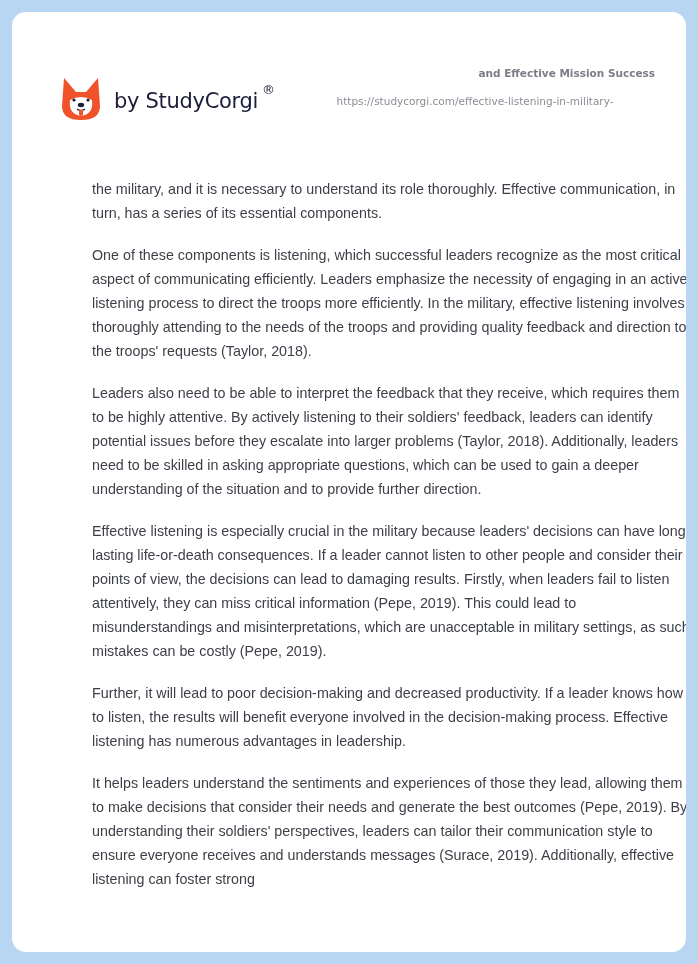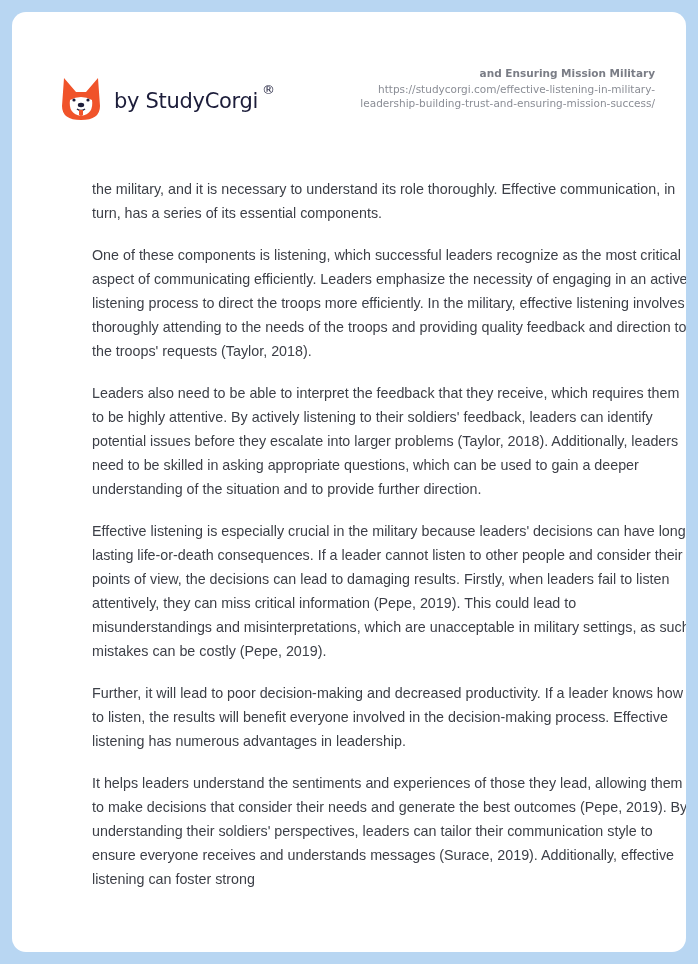--- a/index.html
+++ b/index.html
@@ -14,21 +14,21 @@
   .header { position:absolute; left:0; top:0; width:674px; height:140px; }
   .logo { position:absolute; left:48px; top:64px; display:flex; align-items:center; }
   .logo-mark { width:42px; height:46px; }
   .brand {
     margin-left:12px; font-family:"DejaVu Sans", sans-serif; font-weight:normal;
     font-size:21px; color:#1c1d3a; letter-spacing:-0.3px; position:relative; top:2px;text-align:right;
   }
   .reg { font-family:"DejaVu Sans", sans-serif; font-size:13px; color:#1c1d3a; position:relative; top:-10px; margin-left:4px; }
   .meta { position:absolute; right:31px; top:54px; width:360px; text-align:right; }
   .meta-title { font-family:"DejaVu Sans", sans-serif; font-weight:bold; font-size:10.5px; line-height:14px; color:#7a7d86; }
-  .meta-url { font-family:"DejaVu Sans", sans-serif; font-size:10.5px; line-height:14px; color:#8a8d95; margin-top:2px; }
+  .meta-url { font-family:"DejaVu Sans", sans-serif; font-size:10.5px; line-height:14px; color:#8a8d95; margin-top:14px;text-align:center; }
   .content { position:absolute; left:47px; top:165px; width:600px;margin-left:33px; }
   .content p {
     margin:0 0 18px 0; font-family:"Liberation Sans", sans-serif; font-size:14.3px;
     line-height:24px; color:#3c3f47;
   }
 </style>
 </head>
 <body>
 
 <div class="card">
@@ -41,25 +41,24 @@
         <path d="M17 33 Q21 36 25 33" stroke="#1c1d3a" stroke-width="1.4" fill="none"></path>
         <path d="M19 34 L19 39 Q21 41 23 39 L23 34 Z" fill="#f0532a"></path>
         <circle cx="14" cy="24" r="1.6" fill="#1c1d3a"></circle>
         <circle cx="28" cy="24" r="1.6" fill="#1c1d3a"></circle>
       </svg>
       <span class="brand">by StudyCorgi</span>
       <span class="reg">®</span>
     </div>
     <div class="meta">
       <div class="meta-title">
-        <div>and Ensuring Mission Military</div>
+        <div>and Effective Mission Success</div>
       </div>
       <div class="meta-url">
         <div>https://studycorgi.com/effective-listening-in-military-</div>
-        <div>leadership-building-trust-and-ensuring-mission-success/</div>
       </div>
     </div>
   </div>
 
   <div class="content">
     <p>the military, and it is necessary to understand its role thoroughly. Effective communication, in turn, has a series of its essential components.</p>
     <p>One of these components is listening, which successful leaders recognize as the most critical aspect of communicating efficiently. Leaders emphasize the necessity of engaging in an active listening process to direct the troops more efficiently. In the military, effective listening involves thoroughly attending to the needs of the troops and providing quality feedback and direction to the troops' requests (Taylor, 2018).</p>
     <p>Leaders also need to be able to interpret the feedback that they receive, which requires them to be highly attentive. By actively listening to their soldiers' feedback, leaders can identify potential issues before they escalate into larger problems (Taylor, 2018). Additionally, leaders need to be skilled in asking appropriate questions, which can be used to gain a deeper understanding of the situation and to provide further direction.</p>
     <p>Effective listening is especially crucial in the military because leaders' decisions can have long-lasting life-or-death consequences. If a leader cannot listen to other people and consider their points of view, the decisions can lead to damaging results. Firstly, when leaders fail to listen attentively, they can miss critical information (Pepe, 2019). This could lead to misunderstandings and misinterpretations, which are unacceptable in military settings, as such mistakes can be costly (Pepe, 2019).</p>
     <p>Further, it will lead to poor decision-making and decreased productivity. If a leader knows how to listen, the results will benefit everyone involved in the decision-making process. Effective listening has numerous advantages in leadership.</p>

